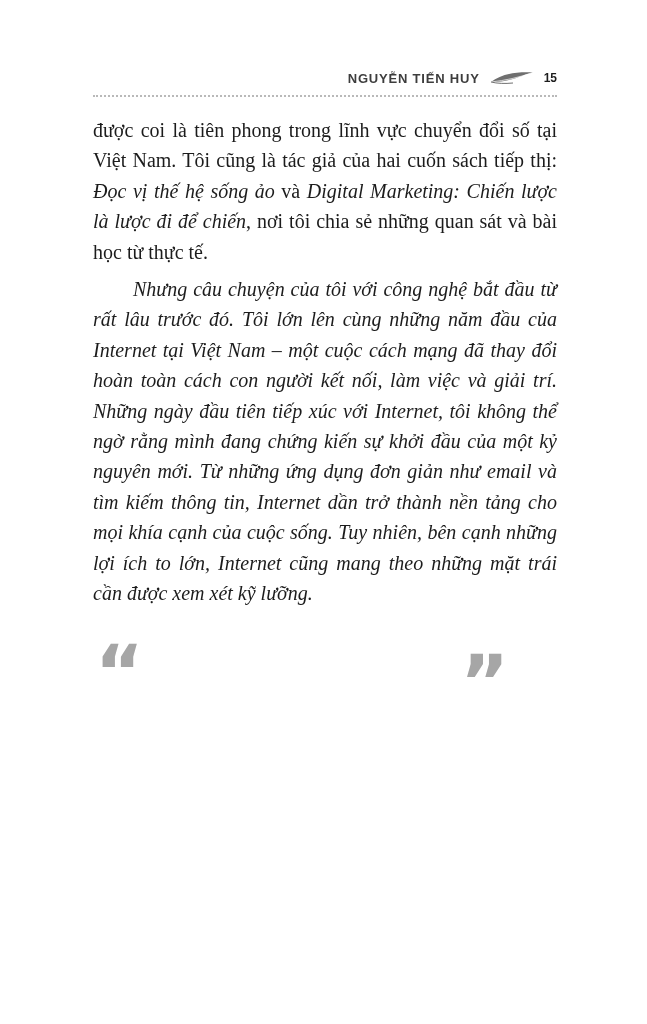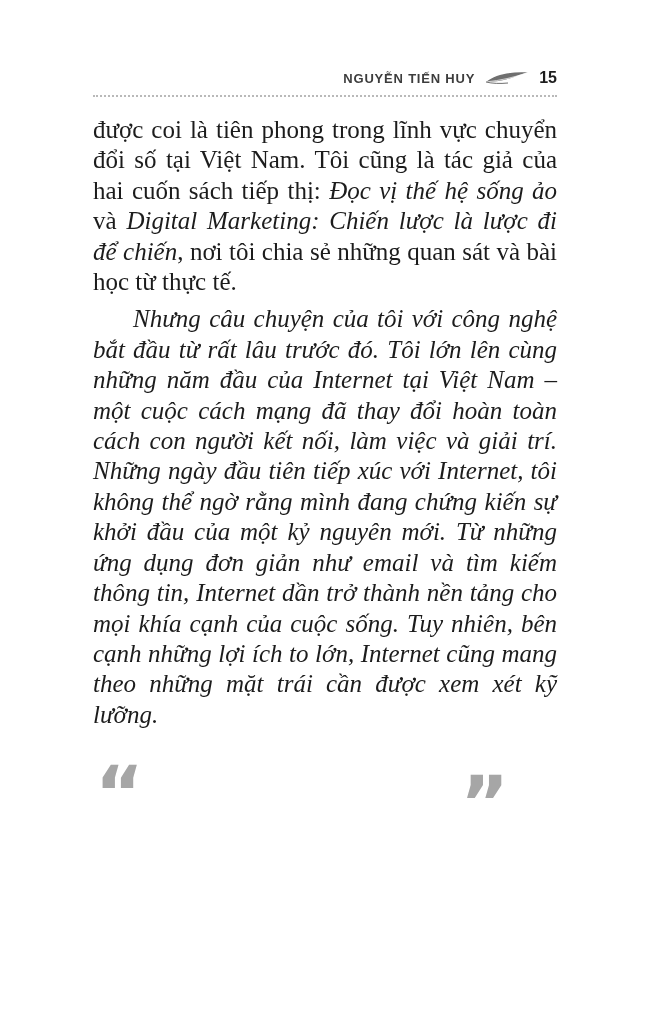--- a/index.html
+++ b/index.html
@@ -36,36 +36,36 @@
     color: #3d3d3d;
     font-weight: 600;
   }
   .feather {
     width: 46px;
     height: 14px;
     flex: 0 0 auto;
   }
   .pagenum {
     font-family: "Liberation Sans", "DejaVu Sans", sans-serif;
-    font-size: 16px;
+    font-size: 12px;
     font-weight: bold;
     color: #1d1d1d;
   }
   .dotted-rule {
     margin-top: 7px;
     border-bottom: 2px dotted #b9b9b9;
     height: 0;
   }
   
   .body-text {
     margin-top: 18px;
   }
   .body-text p {
     margin: 0 0 7px 0;
-    font-size: 25px;
+    font-size: 20px;
     line-height: 30.4px;
     text-align: justify;
     color: #1c1c1c;
   }
   .body-text p.indent {
     text-indent: 40px;
   }
   .body-text p + p.indent {
     margin-top: 7px;
     font-style: italic;

